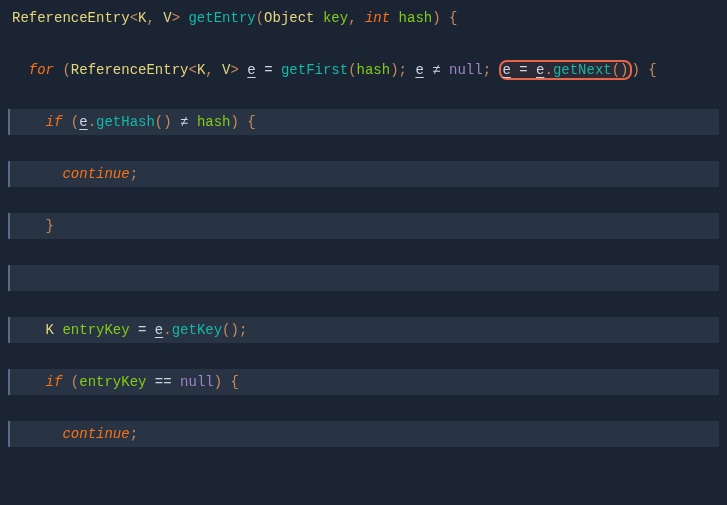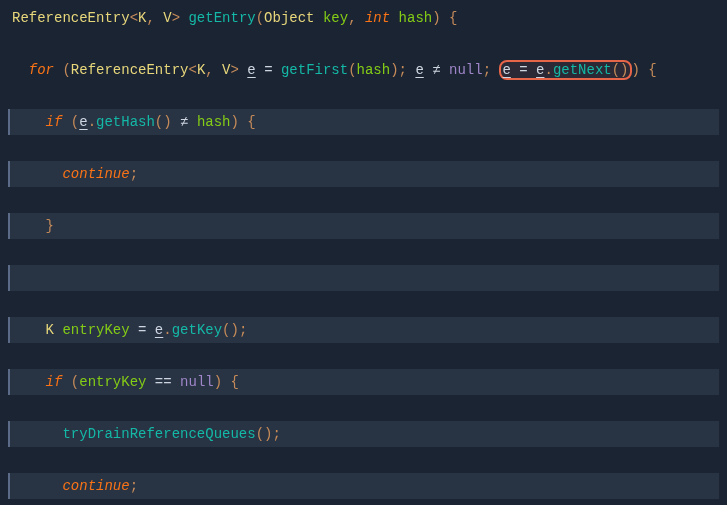--- a/index.html
+++ b/index.html
@@ -46,21 +46,20 @@
 <body>
 
 <pre><span class="line"><span class="type">ReferenceEntry</span><span class="p">&lt;</span><span class="type">K</span><span class="p">,</span><span> </span><span class="type">V</span><span class="p">&gt;</span><span> </span><span class="fn">getEntry</span><span class="p">(</span><span class="type">Object</span><span> </span><span class="ident">key</span><span class="p">,</span><span> </span><span class="kw">int</span><span> </span><span class="ident">hash</span><span class="p">)</span><span> </span><span class="p">{</span></span>
 <span class="line"><span>  </span><span class="kw">for</span><span> </span><span class="p">(</span><span class="type">ReferenceEntry</span><span class="p">&lt;</span><span class="type">K</span><span class="p">,</span><span> </span><span class="type">V</span><span class="p">&gt;</span><span> </span><span class="var">e</span><span> </span><span class="op">=</span><span> </span><span class="fn">getFirst</span><span class="p">(</span><span class="ident">hash</span><span class="p">)</span><span class="p">;</span><span> </span><span class="var">e</span><span> </span><span class="op">≠</span><span> </span><span class="null">null</span><span class="p">;</span><span> </span><span class="box"><span class="var">e</span><span> </span><span class="op">=</span><span> </span><span class="var">e</span><span class="p">.</span><span class="fn">getNext</span><span class="p">(</span><span class="p">)</span></span><span class="p">)</span><span> </span><span class="p">{</span></span>
 <span class="line hl"><span>    </span><span class="kw">if</span><span> </span><span class="p">(</span><span class="var">e</span><span class="p">.</span><span class="fn">getHash</span><span class="p">(</span><span class="p">)</span><span> </span><span class="op">≠</span><span> </span><span class="ident">hash</span><span class="p">)</span><span> </span><span class="p">{</span></span>
 <span class="line hl"><span>      </span><span class="kw">continue</span><span class="p">;</span></span>
 <span class="line hl"><span>    </span><span class="p">}</span></span>
 <span class="line hl"> </span>
 <span class="line hl"><span>    </span><span class="type">K</span><span> </span><span class="ident">entryKey</span><span> </span><span class="op">=</span><span> </span><span class="var">e</span><span class="p">.</span><span class="fn">getKey</span><span class="p">(</span><span class="p">)</span><span class="p">;</span></span>
 <span class="line hl"><span>    </span><span class="kw">if</span><span> </span><span class="p">(</span><span class="ident">entryKey</span><span> </span><span class="op">==</span><span> </span><span class="null">null</span><span class="p">)</span><span> </span><span class="p">{</span></span>
-<span class="line hl"><span>      </span><span class="fn">tryDrainReferenceQueues</span><span class="p">(</span><span class="p">)</span><span class="p">;</span></span>
 <span class="line hl"><span>      </span><span class="kw">continue</span><span class="p">;</span></span>
 
 
 
 
 
 
 
 
 

